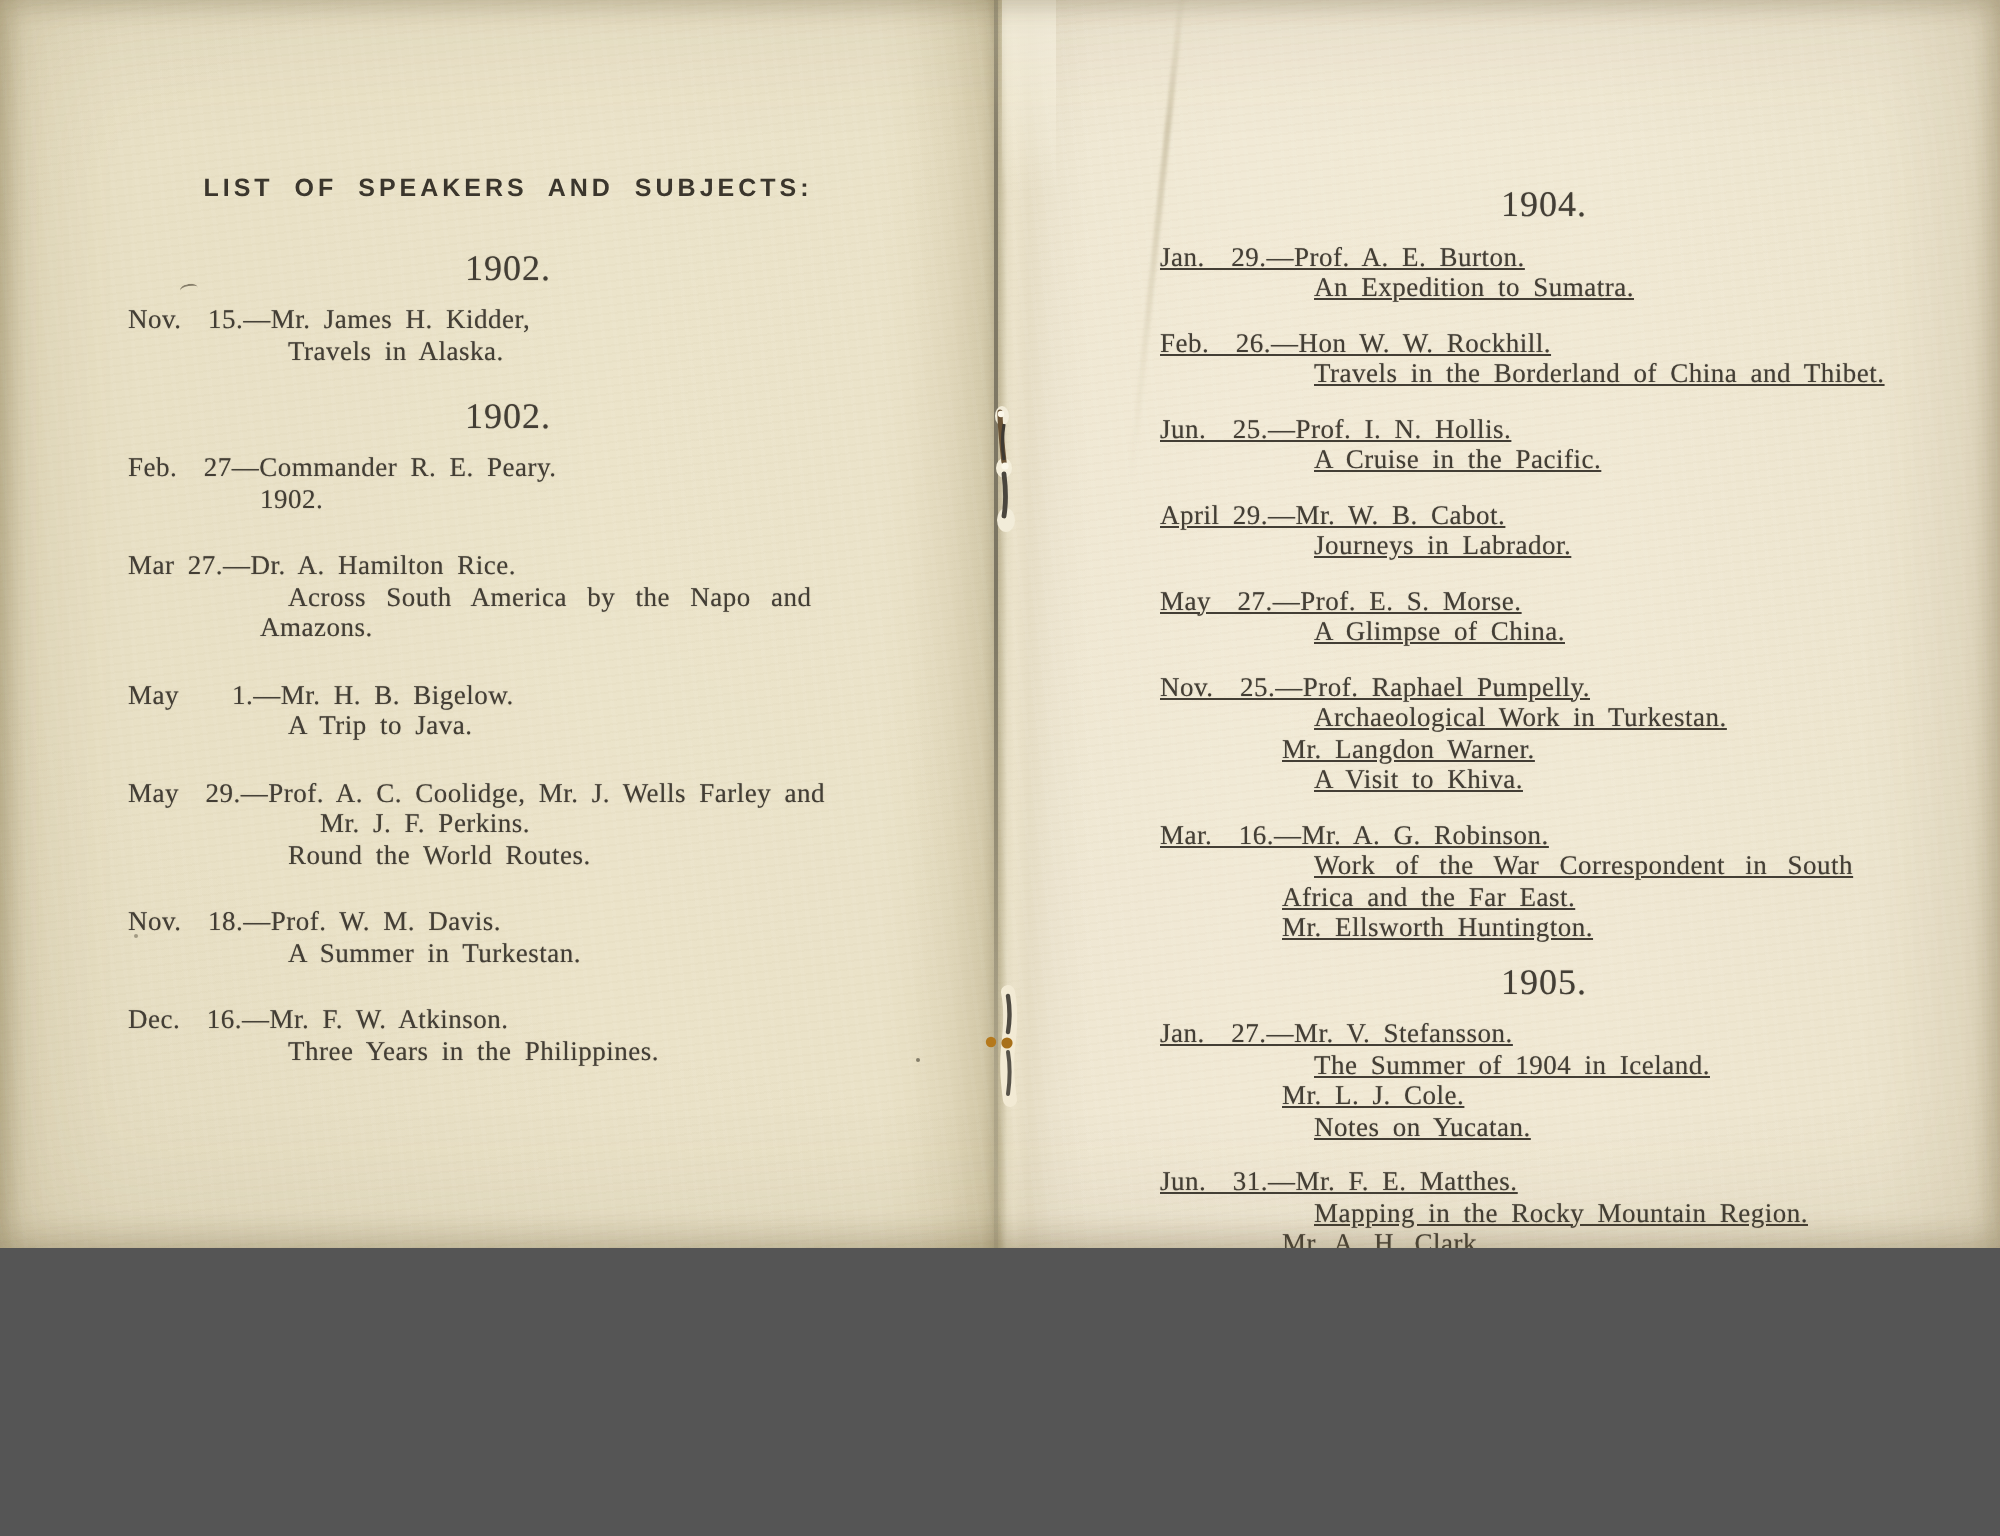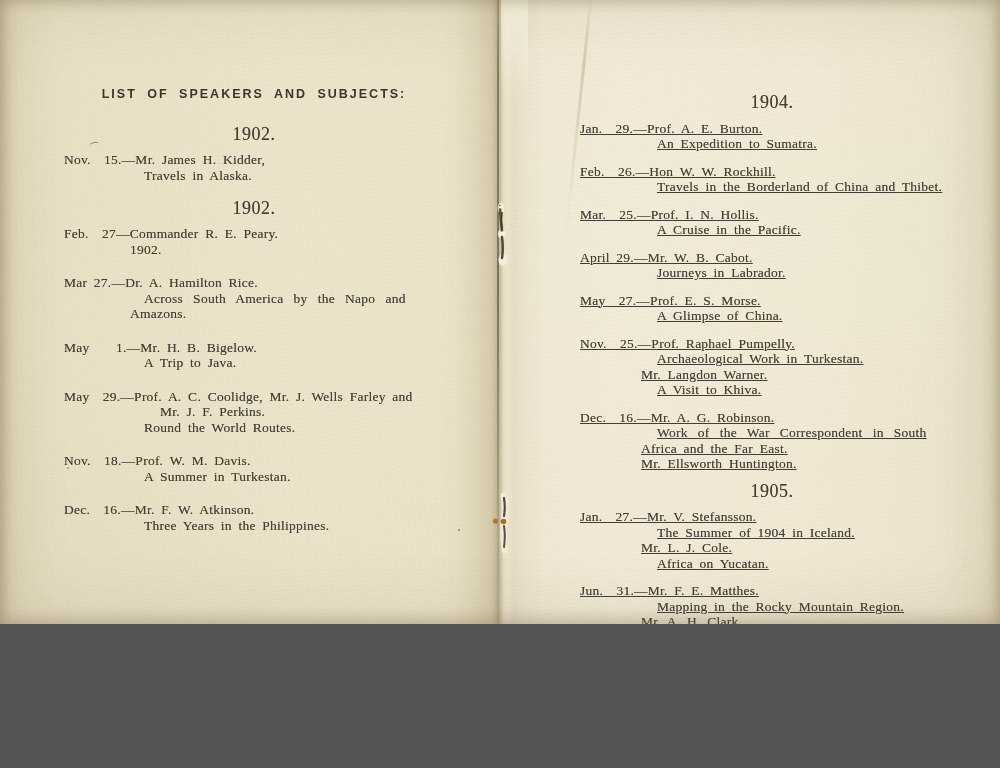--- a/index.html
+++ b/index.html
@@ -141,51 +141,51 @@
         <div class="year">1904.</div>
         <div class="entry">
           <div class="line i0">Jan.  29.—Prof. A. E. Burton.</div>
           <div class="line i2">An Expedition to Sumatra.</div>
         </div>
         <div class="entry">
           <div class="line i0">Feb.  26.—Hon W. W. Rockhill.</div>
           <div class="line i2">Travels in the Borderland of China and Thibet.</div>
         </div>
         <div class="entry">
-          <div class="line i0">Mar.  25.—Prof. I. N. Hollis.</div>
+          <div class="line i0">Jun.  25.—Prof. I. N. Hollis.</div>
           <div class="line i2">A Cruise in the Pacific.</div>
         </div>
         <div class="entry">
           <div class="line i0">April 29.—Mr. W. B. Cabot.</div>
           <div class="line i2">Journeys in Labrador.</div>
         </div>
         <div class="entry">
           <div class="line i0">May  27.—Prof. E. S. Morse.</div>
           <div class="line i2">A Glimpse of China.</div>
         </div>
         <div class="entry">
           <div class="line i0">Nov.  25.—Prof. Raphael Pumpelly.</div>
           <div class="line i2">Archaeological Work in Turkestan.</div>
           <div class="line i1">Mr. Langdon Warner.</div>
           <div class="line i2">A Visit to Khiva.</div>
         </div>
         <div class="entry">
-          <div class="line i0">Dec.  16.—Mr. A. G. Robinson.</div>
+          <div class="line i0">Mar.  16.—Mr. A. G. Robinson.</div>
           <div class="line i2 wide">Work of the War Correspondent in South</div>
           <div class="line i1">Africa and the Far East.</div>
           <div class="line i1">Mr. Ellsworth Huntington.</div>
         </div>
       </div>
       <div class="section">
         <div class="year">1905.</div>
         <div class="entry">
           <div class="line i0">Jan.  27.—Mr. V. Stefansson.</div>
           <div class="line i2">The Summer of 1904 in Iceland.</div>
           <div class="line i1">Mr. L. J. Cole.</div>
-          <div class="line i2">Africa on Yucatan.</div>
+          <div class="line i2">Notes on Yucatan.</div>
         </div>
         <div class="entry">
           <div class="line i0">Jun.  31.—Mr. F. E. Matthes.</div>
           <div class="line i2">Mapping in the Rocky Mountain Region.</div>
           <div class="line i1">Mr. A. H. Clark.</div>
           <div class="line i2">A Trip to the Grenadine Islands.</div>
         </div>
       </div>
     </div>
 

